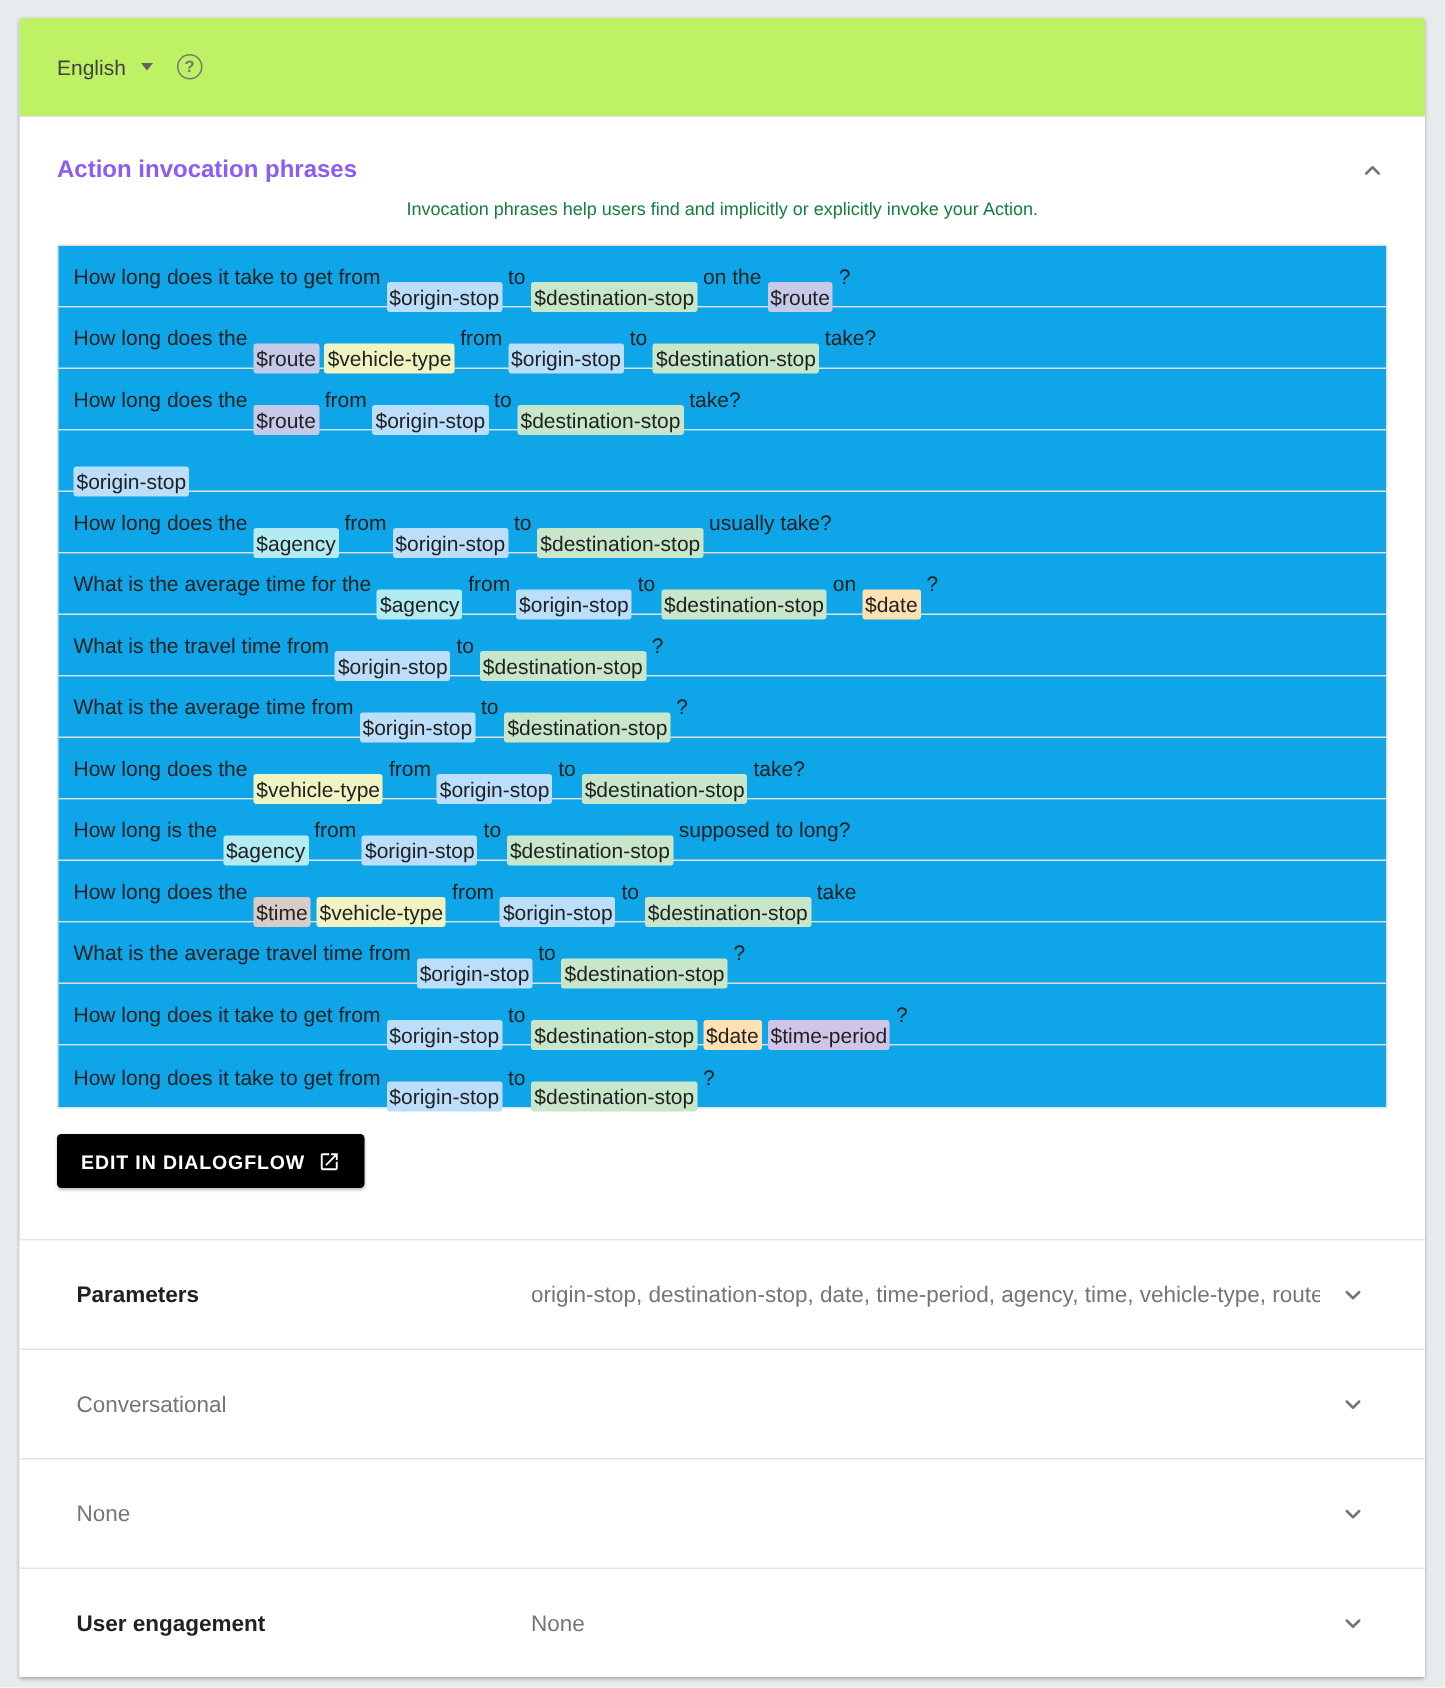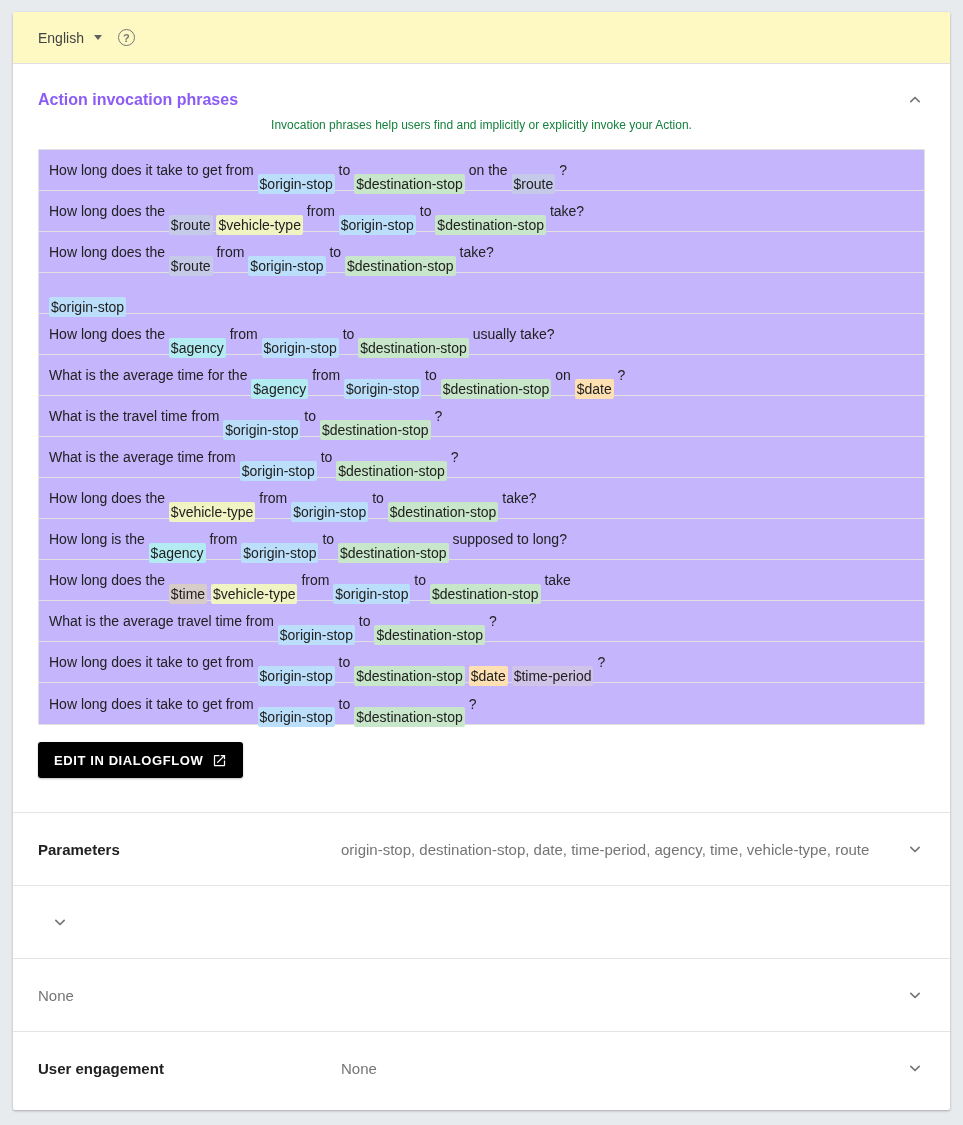--- a/index.html
+++ b/index.html
@@ -14,22 +14,22 @@
     position: absolute;
     left: 13px; top: 12px;
     width: 937px;
     min-height: 1098px;
     background: #ffffff;
     box-shadow: 0 1px 3px rgba(0,0,0,0.18), 0 1px 2px rgba(0,0,0,0.12);
     border-radius: 2px;
   }
   
   .card-header {
-    height: 52px;
-    background: #fef9c3;
+    height: 66px;
+    background: #bef264;
     border-bottom: 1px solid #e0e0e0;
     display: flex;
     align-items: center;
     padding: 0 25px;
     border-radius: 2px 2px 0 0;
   }
   .lang-select {
     display: flex;
     align-items: center;
     cursor: pointer;
@@ -77,21 +77,21 @@
     line-height: 14px;
     text-align: center;
   }
   .phrase-list {
     margin-top: 17px;
     border: 1px solid #e0e0e0;
     border-radius: 1px;
   }
   .phrase-row {
     height: 41px;
-    background: #c4b5fd;
+    background: #0ea5e9;
     border-bottom: 1px solid #e0e0e0;
     display: flex;
     align-items: center;
     padding: 0 10px;
     font-size: 14px;
     color: #212121;
     white-space: pre-wrap;
   }
   .phrase-row:last-child { border-bottom: none; }
   .chip { padding: 2px 2px; border-radius: 2px; margin-top: 27px; }
@@ -111,21 +111,21 @@
     letter-spacing: 0.6px;
     cursor: pointer;
     box-shadow: 0 1px 2px rgba(0,0,0,0.25);
   }
   
   .section-row {
     height: 73px;
     border-top: 1px solid #e4e4e4;
     display: flex;
     align-items: center;
-    padding: 0 25px;
+    padding: 0 38px;
     cursor: pointer;
     background: #ffffff;
   }
   .section-label {
     width: 303px;
     font-size: 15px;
     font-weight: bold;
     color: #212121;
     flex-shrink: 0;
   }
@@ -195,20 +195,21 @@
       <div class="section-row">
         <div class="section-label">Parameters</div>
         <div class="section-value">origin-stop, destination-stop, date, time-period, agency, time, vehicle-type, route</div>
         <span class="icon-btn">
           <svg width="20" height="20" viewBox="0 0 24 24" fill="none" stroke="#757575" stroke-width="2" stroke-linecap="round" stroke-linejoin="round">
             <polyline points="7 10 12 15 17 10"></polyline>
           </svg>
         </span>
       </div>
       <div class="section-row">
+        <div class="section-value">Conversational</div>
         <span class="icon-btn">
           <svg width="20" height="20" viewBox="0 0 24 24" fill="none" stroke="#757575" stroke-width="2" stroke-linecap="round" stroke-linejoin="round">
             <polyline points="7 10 12 15 17 10"></polyline>
           </svg>
         </span>
       </div>
       <div class="section-row">
         <div class="section-value">None</div>
         <span class="icon-btn">
           <svg width="20" height="20" viewBox="0 0 24 24" fill="none" stroke="#757575" stroke-width="2" stroke-linecap="round" stroke-linejoin="round">

